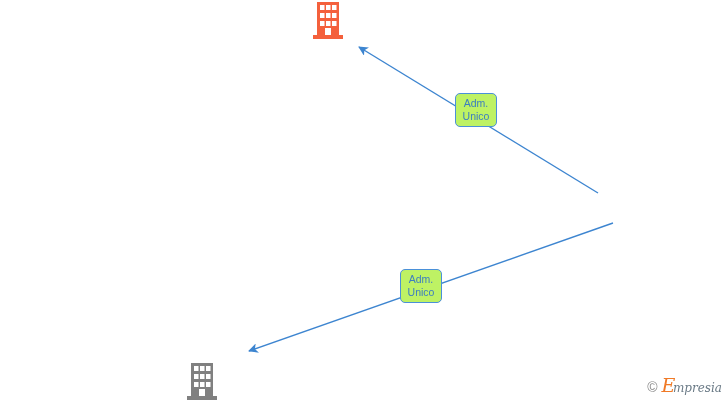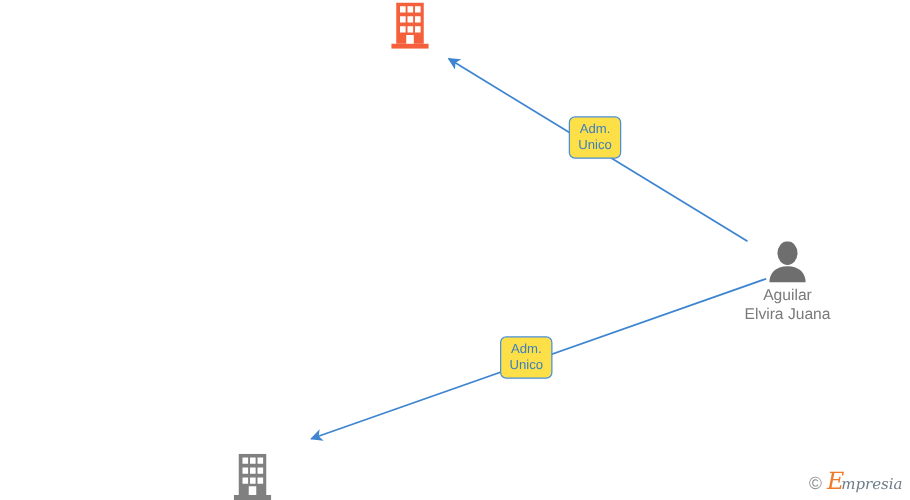--- a/index.html
+++ b/index.html
@@ -58,21 +58,21 @@
     width: 112px;
   }
   
   .edge-label {
     position: absolute;
     box-sizing: border-box;
     width: 42px;
     height: 34px;
     border: 1px solid #4a90d9;
     border-radius: 5px;
-    background: #fde047;
+    background: #bef264;
     display: flex;
     flex-direction: column;
     align-items: center;
     justify-content: center;
     font-size: 10.5px;
     line-height: 13px;
     color: #3c7ec0;
     text-align: center;
     white-space: nowrap;
   }
@@ -157,32 +157,20 @@
           <rect x="7" y="19" width="4.5" height="5"></rect>
           <rect x="13" y="19" width="4.5" height="5"></rect>
           <rect x="19" y="19" width="4.5" height="5"></rect>
           <rect x="12" y="26" width="6" height="7"></rect>
         </g>
       </svg>
     </span>
     <span class="node-label"></span>
   </div>
 
-  <div class="node" id="node-person">
-    <span class="node-icon">
-      <svg width="34" height="33" viewBox="0 0 34 33" xmlns="http://www.w3.org/2000/svg">
-        <g fill="#6e6e6e">
-          <ellipse cx="17" cy="9.5" rx="8" ry="9.5"></ellipse>
-          <path d="M17 20 C 7.5 20 2.5 25.5 2.5 33 L 31.5 33 C 31.5 25.5 26.5 20 17 20 Z"></path>
-        </g>
-      </svg>
-    </span>
-    <span class="node-label">Aguilar</span>
-    <span class="node-label" style="margin-top:0">Elvira Juana</span>
-  </div>
 
   <div class="node" id="node-company-bottom">
     <span class="node-icon">
       <svg width="30" height="37" viewBox="0 0 30 37" xmlns="http://www.w3.org/2000/svg">
         <g fill="#808080">
           <rect x="4" y="0" width="22" height="33"></rect>
           <rect x="0" y="33" width="30" height="4"></rect>
         </g>
         <g fill="#ffffff">
           <rect x="7" y="3" width="4.5" height="5"></rect>

